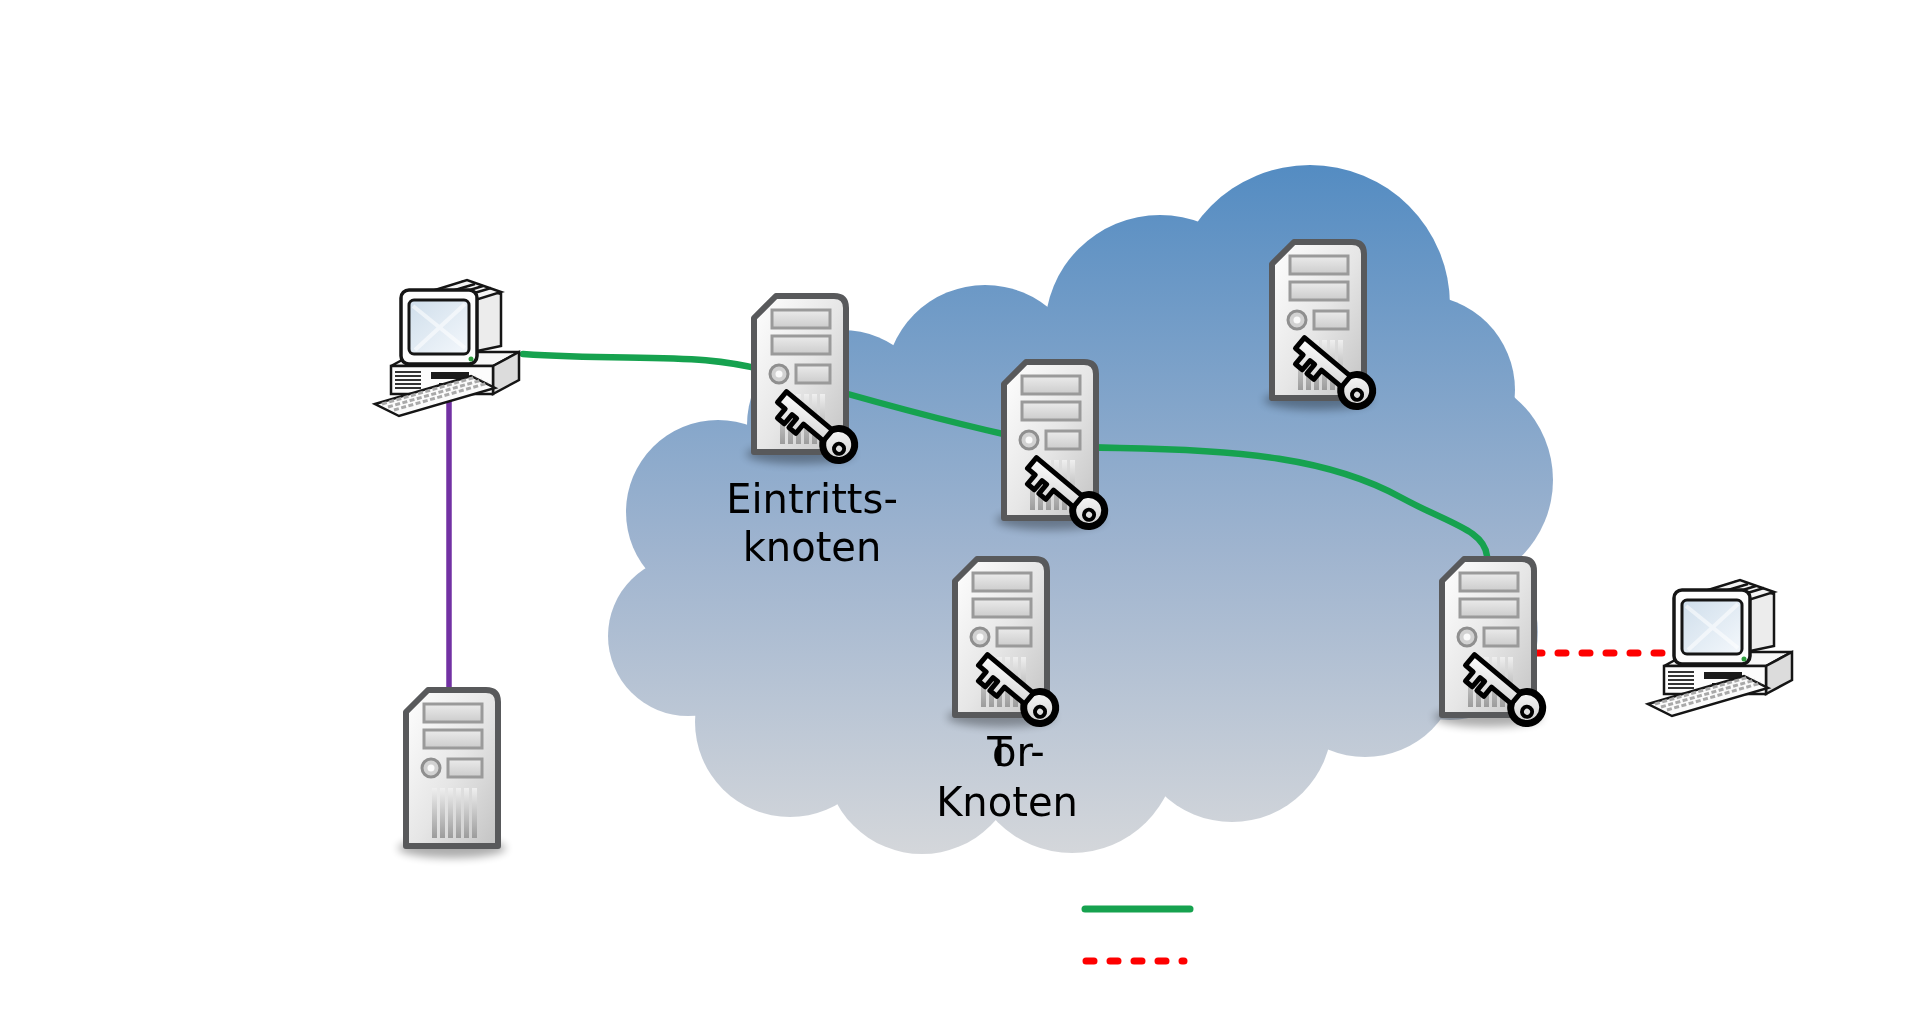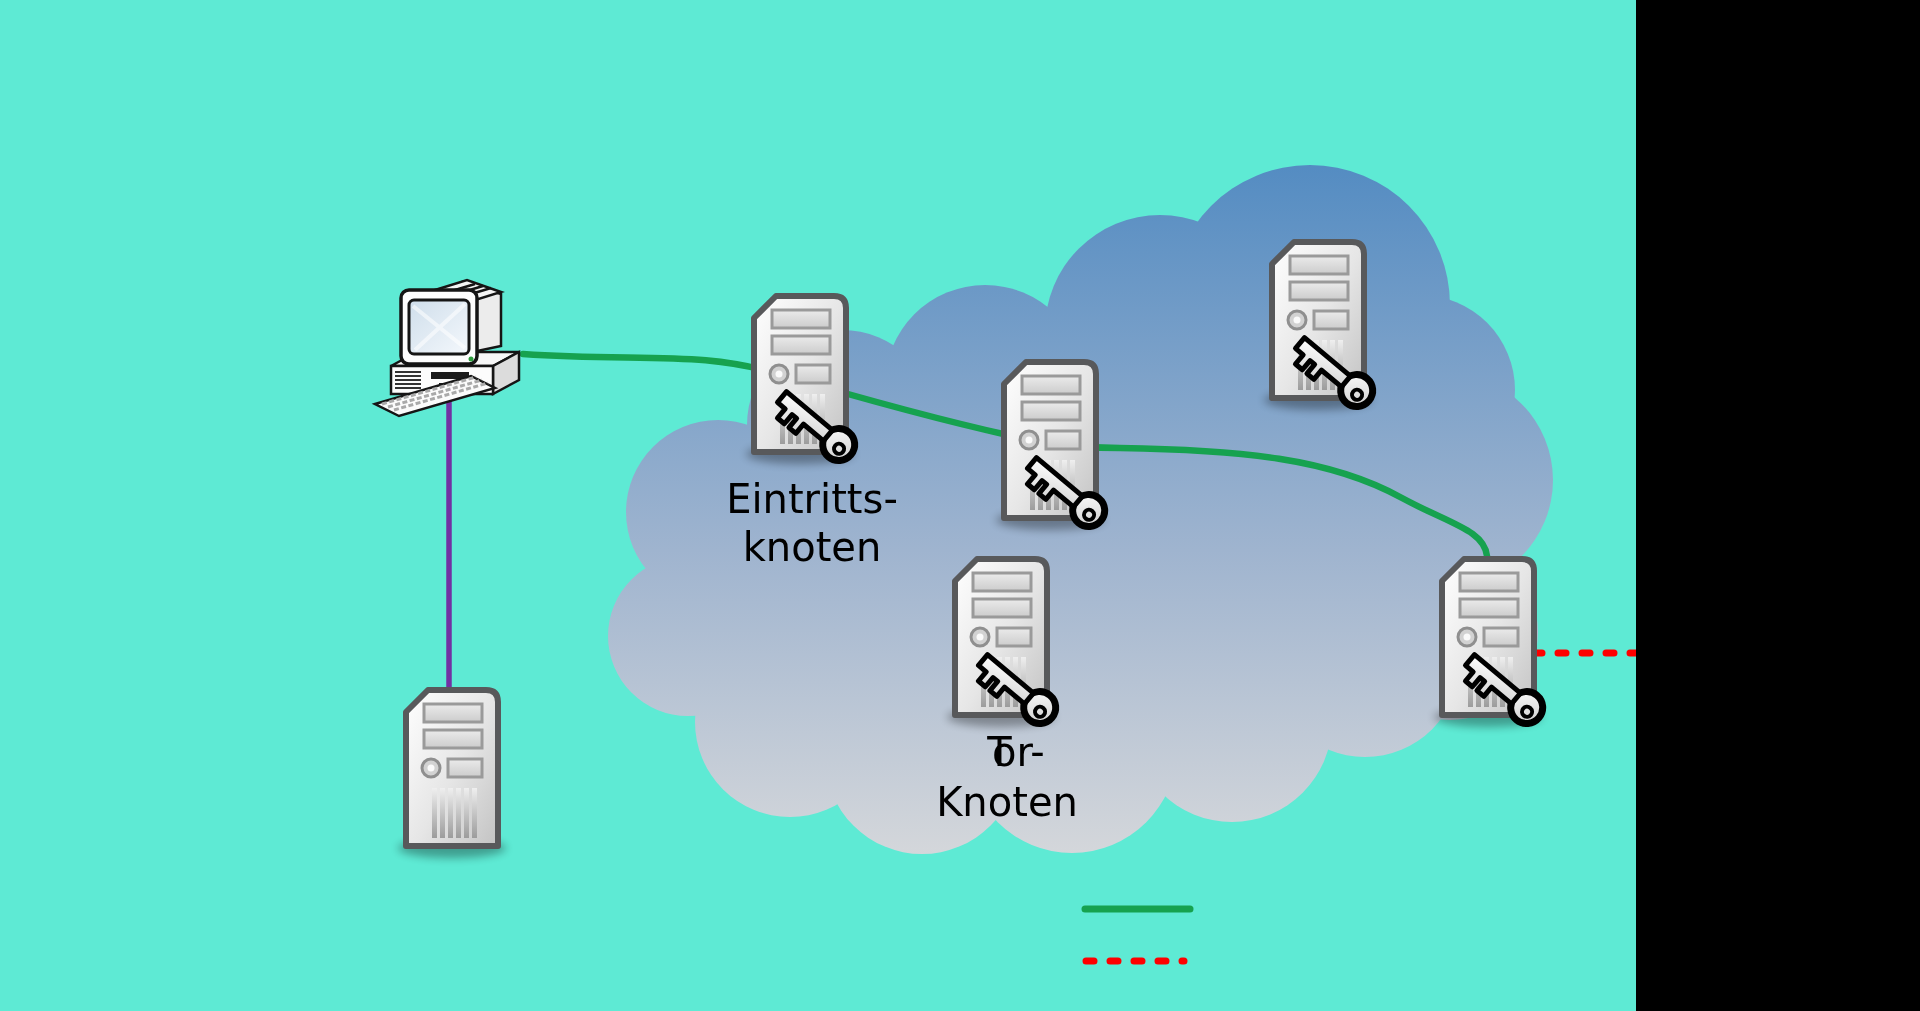--- a/index.html
+++ b/index.html
@@ -1,16 +1,16 @@
 <!DOCTYPE html>
 <html><head>
 <meta charset="utf-8">
 <style>
   html,body{margin:0;padding:0;background:#000;}
-  .stage{position:relative;width:1636px;height:1011px;background:#5eead4;overflow:hidden;}
+  .stage{position:relative;width:1920px;height:1011px;background:#ffffff;overflow:hidden;}
   svg{display:block;}
   .lbl{font-family:"DejaVu Sans","Liberation Sans",sans-serif;font-size:40px;fill:#000;text-anchor:middle;}
 </style>
 </head>
 <body>
 
 <div class="stage">
 <svg width="1920" height="1011" viewBox="0 0 1920 1011">
   <defs>
     <linearGradient id="cloudGrad" gradientUnits="userSpaceOnUse" x1="0" y1="165" x2="0" y2="865">

